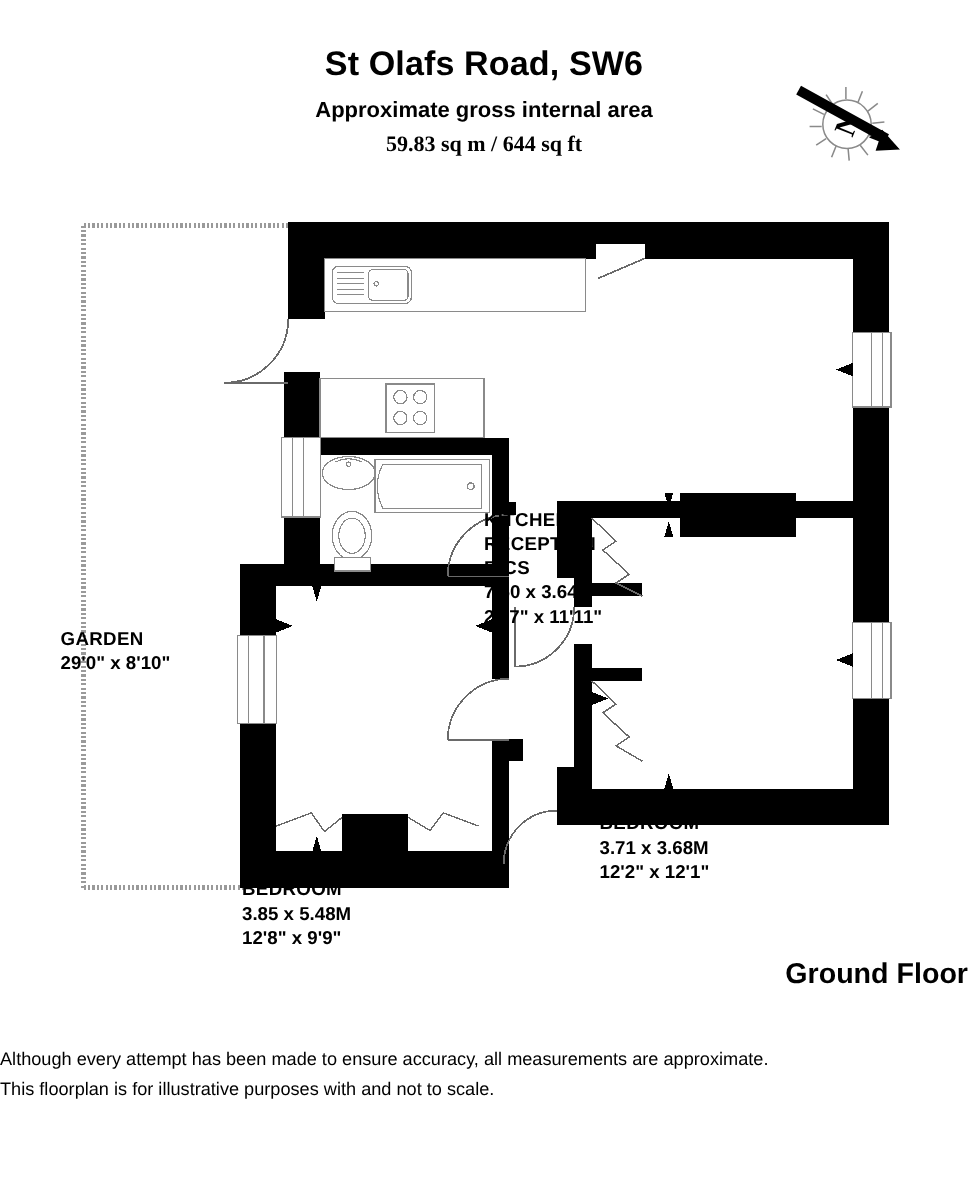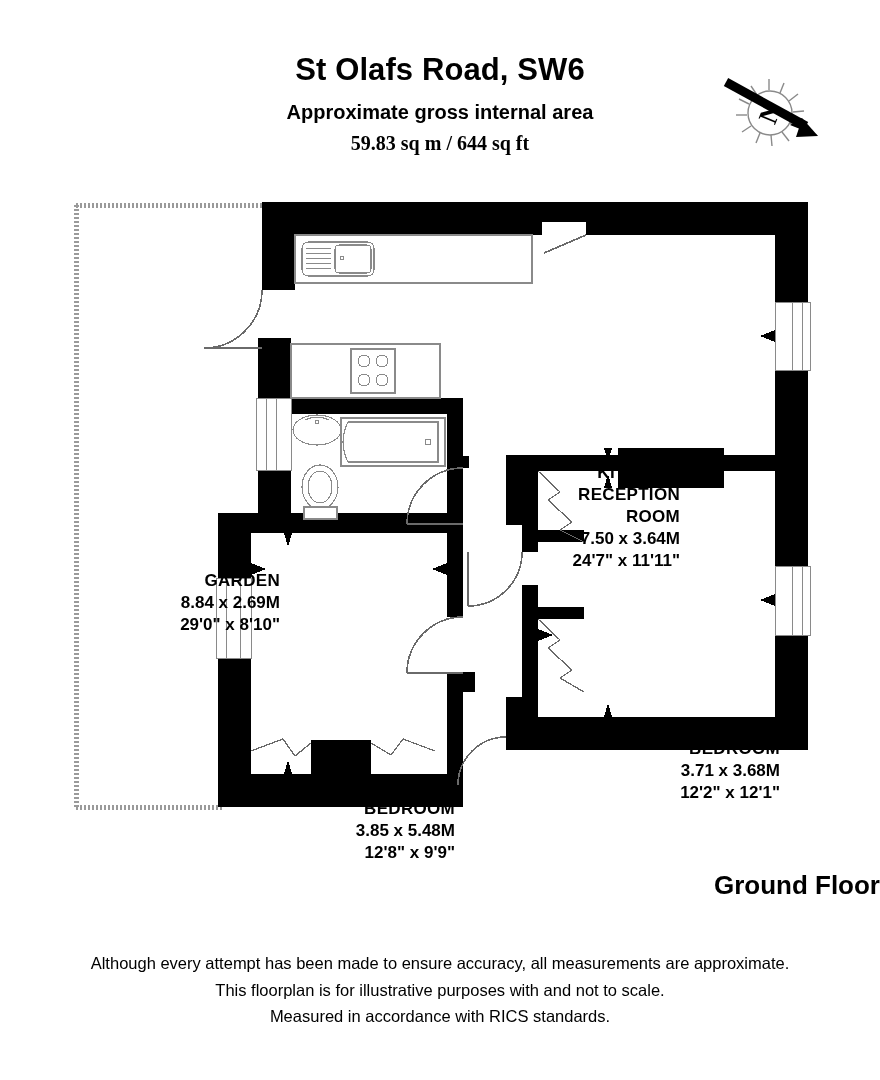--- a/index.html
+++ b/index.html
@@ -20,21 +20,21 @@
     inset: 0;
     background: #ffffff;
   }
   
   .header {
     position: absolute;
     left: 0;
     top: 0;
     width: 880px;
     text-align: center;
-    padding-top: 52px;
+    padding-top: 40px;
   }
   .doc-title {
     font-size: 31px;
     font-weight: bold;
     letter-spacing: 0.1px;
     line-height: 1.15;
     margin: 0 0 12px 0;
   }
   .doc-subtitle {
     font-size: 20px;
@@ -61,21 +61,21 @@
   .plan-wrap {
     position: absolute;
     left: 0;
     top: 180px;
     width: 880px;
     height: 650px;
   }
   
   .room-label {
     position: absolute;
-    text-align: right;
+    text-align: left;
     font-weight: bold;
     line-height: 1.30;
     white-space: nowrap;
   }
   .room-label .rl-name {
     font-size: 17px;
     letter-spacing: 0.3px;
   }
   .room-label .rl-dim {
     font-size: 17px;
@@ -92,21 +92,20 @@
     width: 880px;
     text-align: right;
     font-size: 26px;
     font-weight: bold;
   }
   .disclaimer {
     position: absolute;
     left: 0;
     top: 950px;
     width: 880px;
-    text-align: center;
     font-size: 16.5px;
     line-height: 1.62;
     font-weight: normal;
   }
   .disclaimer div { white-space: nowrap; }
 </style>
 </head>
 <body>
 
 <div class="sheet">
@@ -346,28 +345,27 @@
           <rect x="304" y="327" width="33" height="12" fill="#ffffff" stroke="#8a8a8a" stroke-width="1.1"></rect>
         </g>
       </g>
 
     </svg>
 
     
     <div class="room-label" id="label-kitchen">
       <div class="rl-name">KITCHEN/</div>
       <div class="rl-name">RECEPTION</div>
-      <div class="rl-name">ROOM</div>
+      <div class="rl-name">RICS</div>
       <div class="rl-dim">7.50 x 3.64M</div>
       <div class="rl-dim">24'7" x 11'11"</div>
     </div>
 
     <div class="room-label" id="label-garden">
       <div class="rl-name">GARDEN</div>
-      <div class="rl-dim">8.84 x 2.69M</div>
       <div class="rl-dim">29'0" x 8'10"</div>
     </div>
 
     <div class="room-label" id="label-bed-left">
       <div class="rl-name">BEDROOM</div>
       <div class="rl-dim">3.85 x 5.48M</div>
       <div class="rl-dim">12'8" x 9'9"</div>
     </div>
 
     <div class="room-label" id="label-bed-right">
@@ -375,16 +373,15 @@
       <div class="rl-dim">3.71 x 3.68M</div>
       <div class="rl-dim">12'2" x 12'1"</div>
     </div>
   </div>
 
   <div class="floor-name">Ground Floor</div>
 
   <div class="disclaimer">
     <div>Although every attempt has been made to ensure accuracy, all measurements are approximate.</div>
     <div>This floorplan is for illustrative purposes with and not to scale.</div>
-    <div>Measured in accordance with RICS standards.</div>
   </div>
 
 </div>
 
 </body></html>

